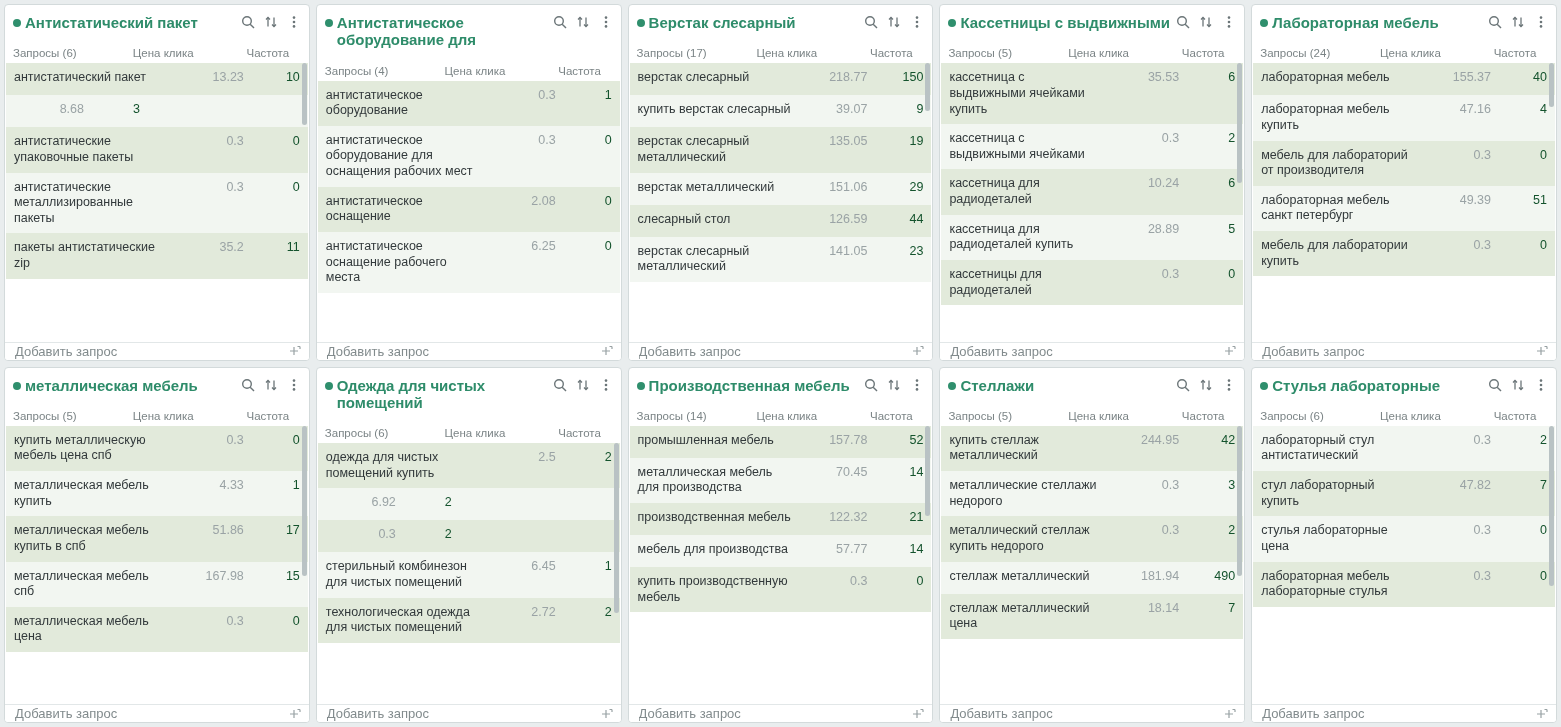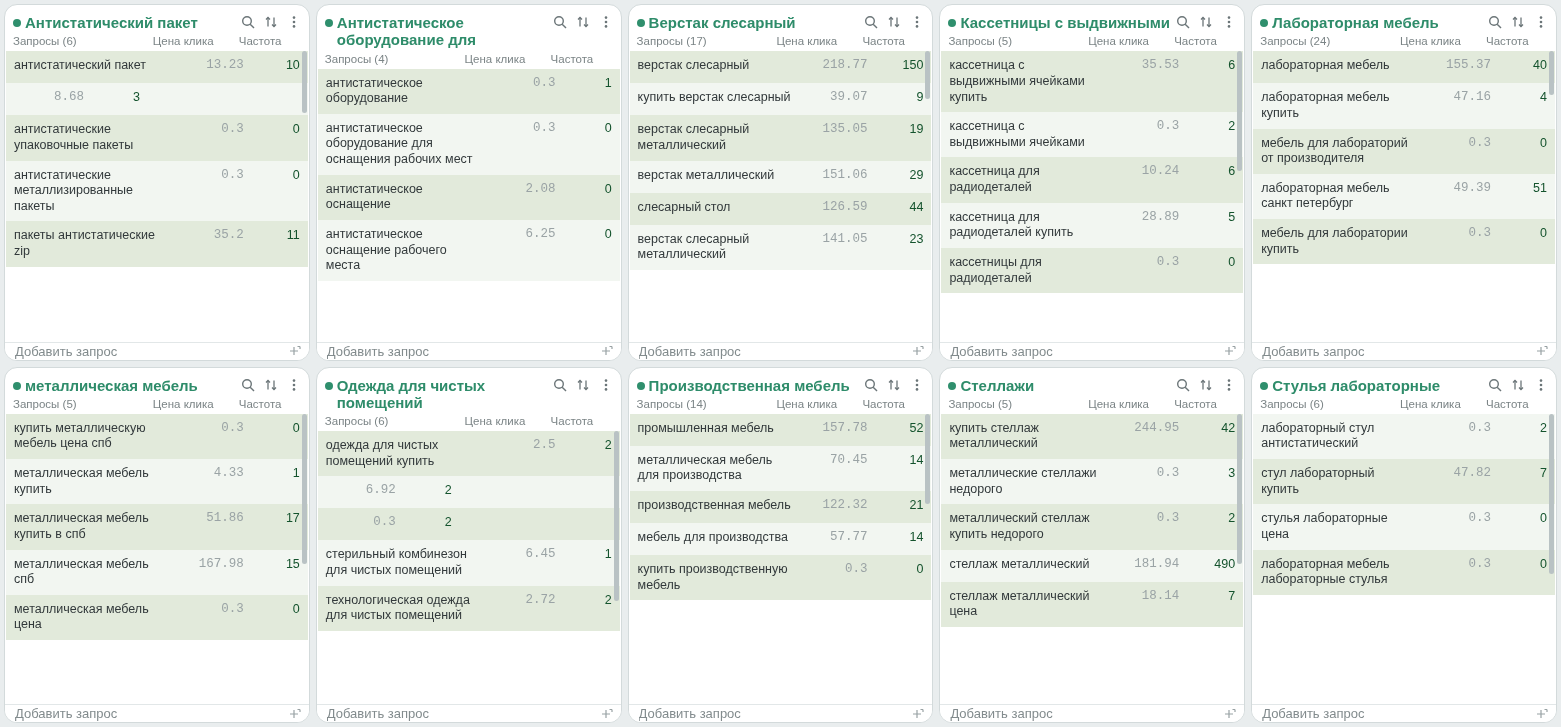--- a/index.html
+++ b/index.html
@@ -22,21 +22,21 @@
   }
   .row {
     display: flex;
     gap: 6px;
     flex: 1 1 0;
     min-height: 0;
   }
   .card {
     background: #ffffff;
     border: 1px solid #d3dadb;
-    border-radius: 13px;
+    border-radius: 4px;
     flex: 1 1 0;
     min-width: 0;
     display: flex;
     flex-direction: column;
     position: relative;
     overflow: hidden;
   }
   .card-head {
     padding: 8px 8px 2px 8px;
     display: flex;
@@ -75,24 +75,25 @@
     position: relative;
     cursor: pointer;
   }
   .ic svg { display: block; }
   .sub-row {
     display: flex;
     align-items: baseline;
     padding: 2px 8px 4px 8px;
     font-size: 11.5px;
     color: #7b8486;
+    gap: 20px;
   }
   .sub-queries { flex: 1 1 auto; }
   .sub-price { width: 86px; text-align: left; }
-  .sub-freq { width: 62px; text-align: left; padding-right: 4px;}
+  .sub-freq { width: 62px; text-align: center; padding-right: 4px; margin-top: 12px;}
   .list {
     flex: 1 1 auto;
     overflow: hidden;
     position: relative;
     margin: 0 1px;
   }
   .item {
     display: flex;
     align-items: flex-start;
     padding: 7px 8px 7px 8px;
@@ -107,21 +108,20 @@
     flex: 1 1 auto;
     padding-right: 6px;
     word-wrap: break-word;
   }
   .price {
     width: 80px;
     text-align: right;
     color: #9aa3a5;
     padding-right: 10px;
     flex: 0 0 auto;
-    font-family: Liberation Mono, monospace;
   }
   .freq {
     width: 46px;
     text-align: right;
     color: #14532d;
     flex: 0 0 auto;
   }
   .scrollbar {
     position: absolute;
     right: 1px;

